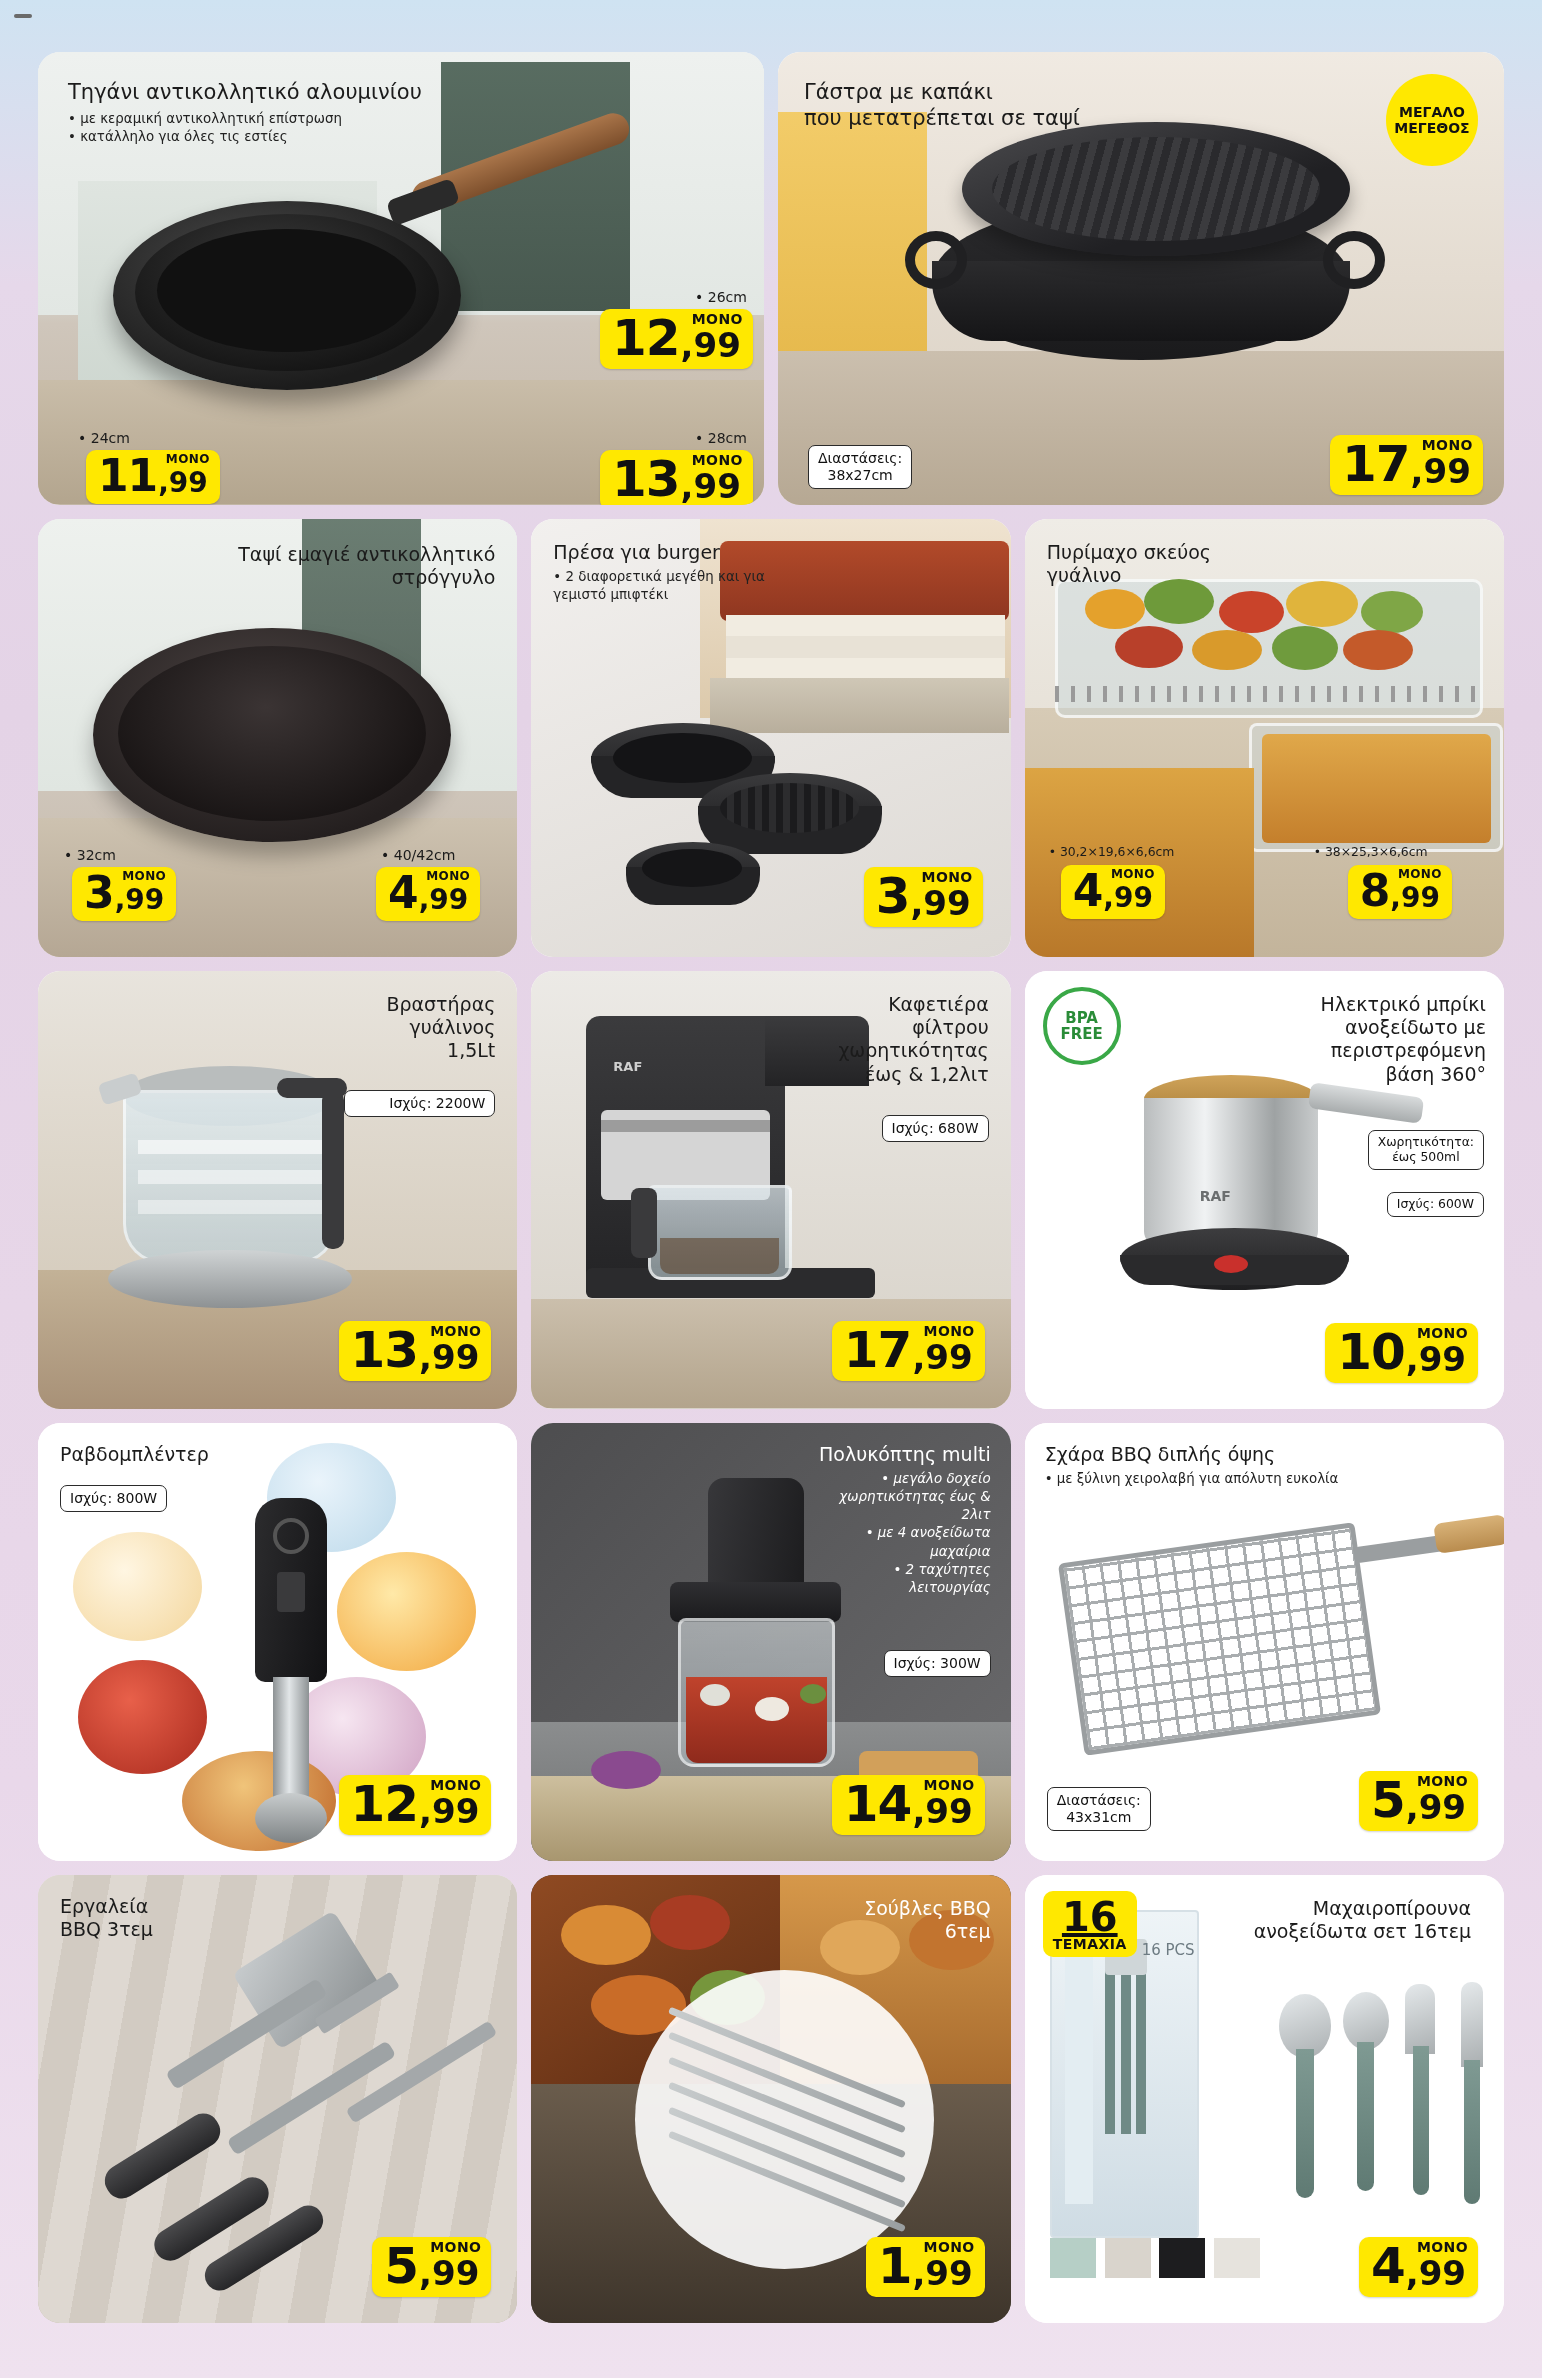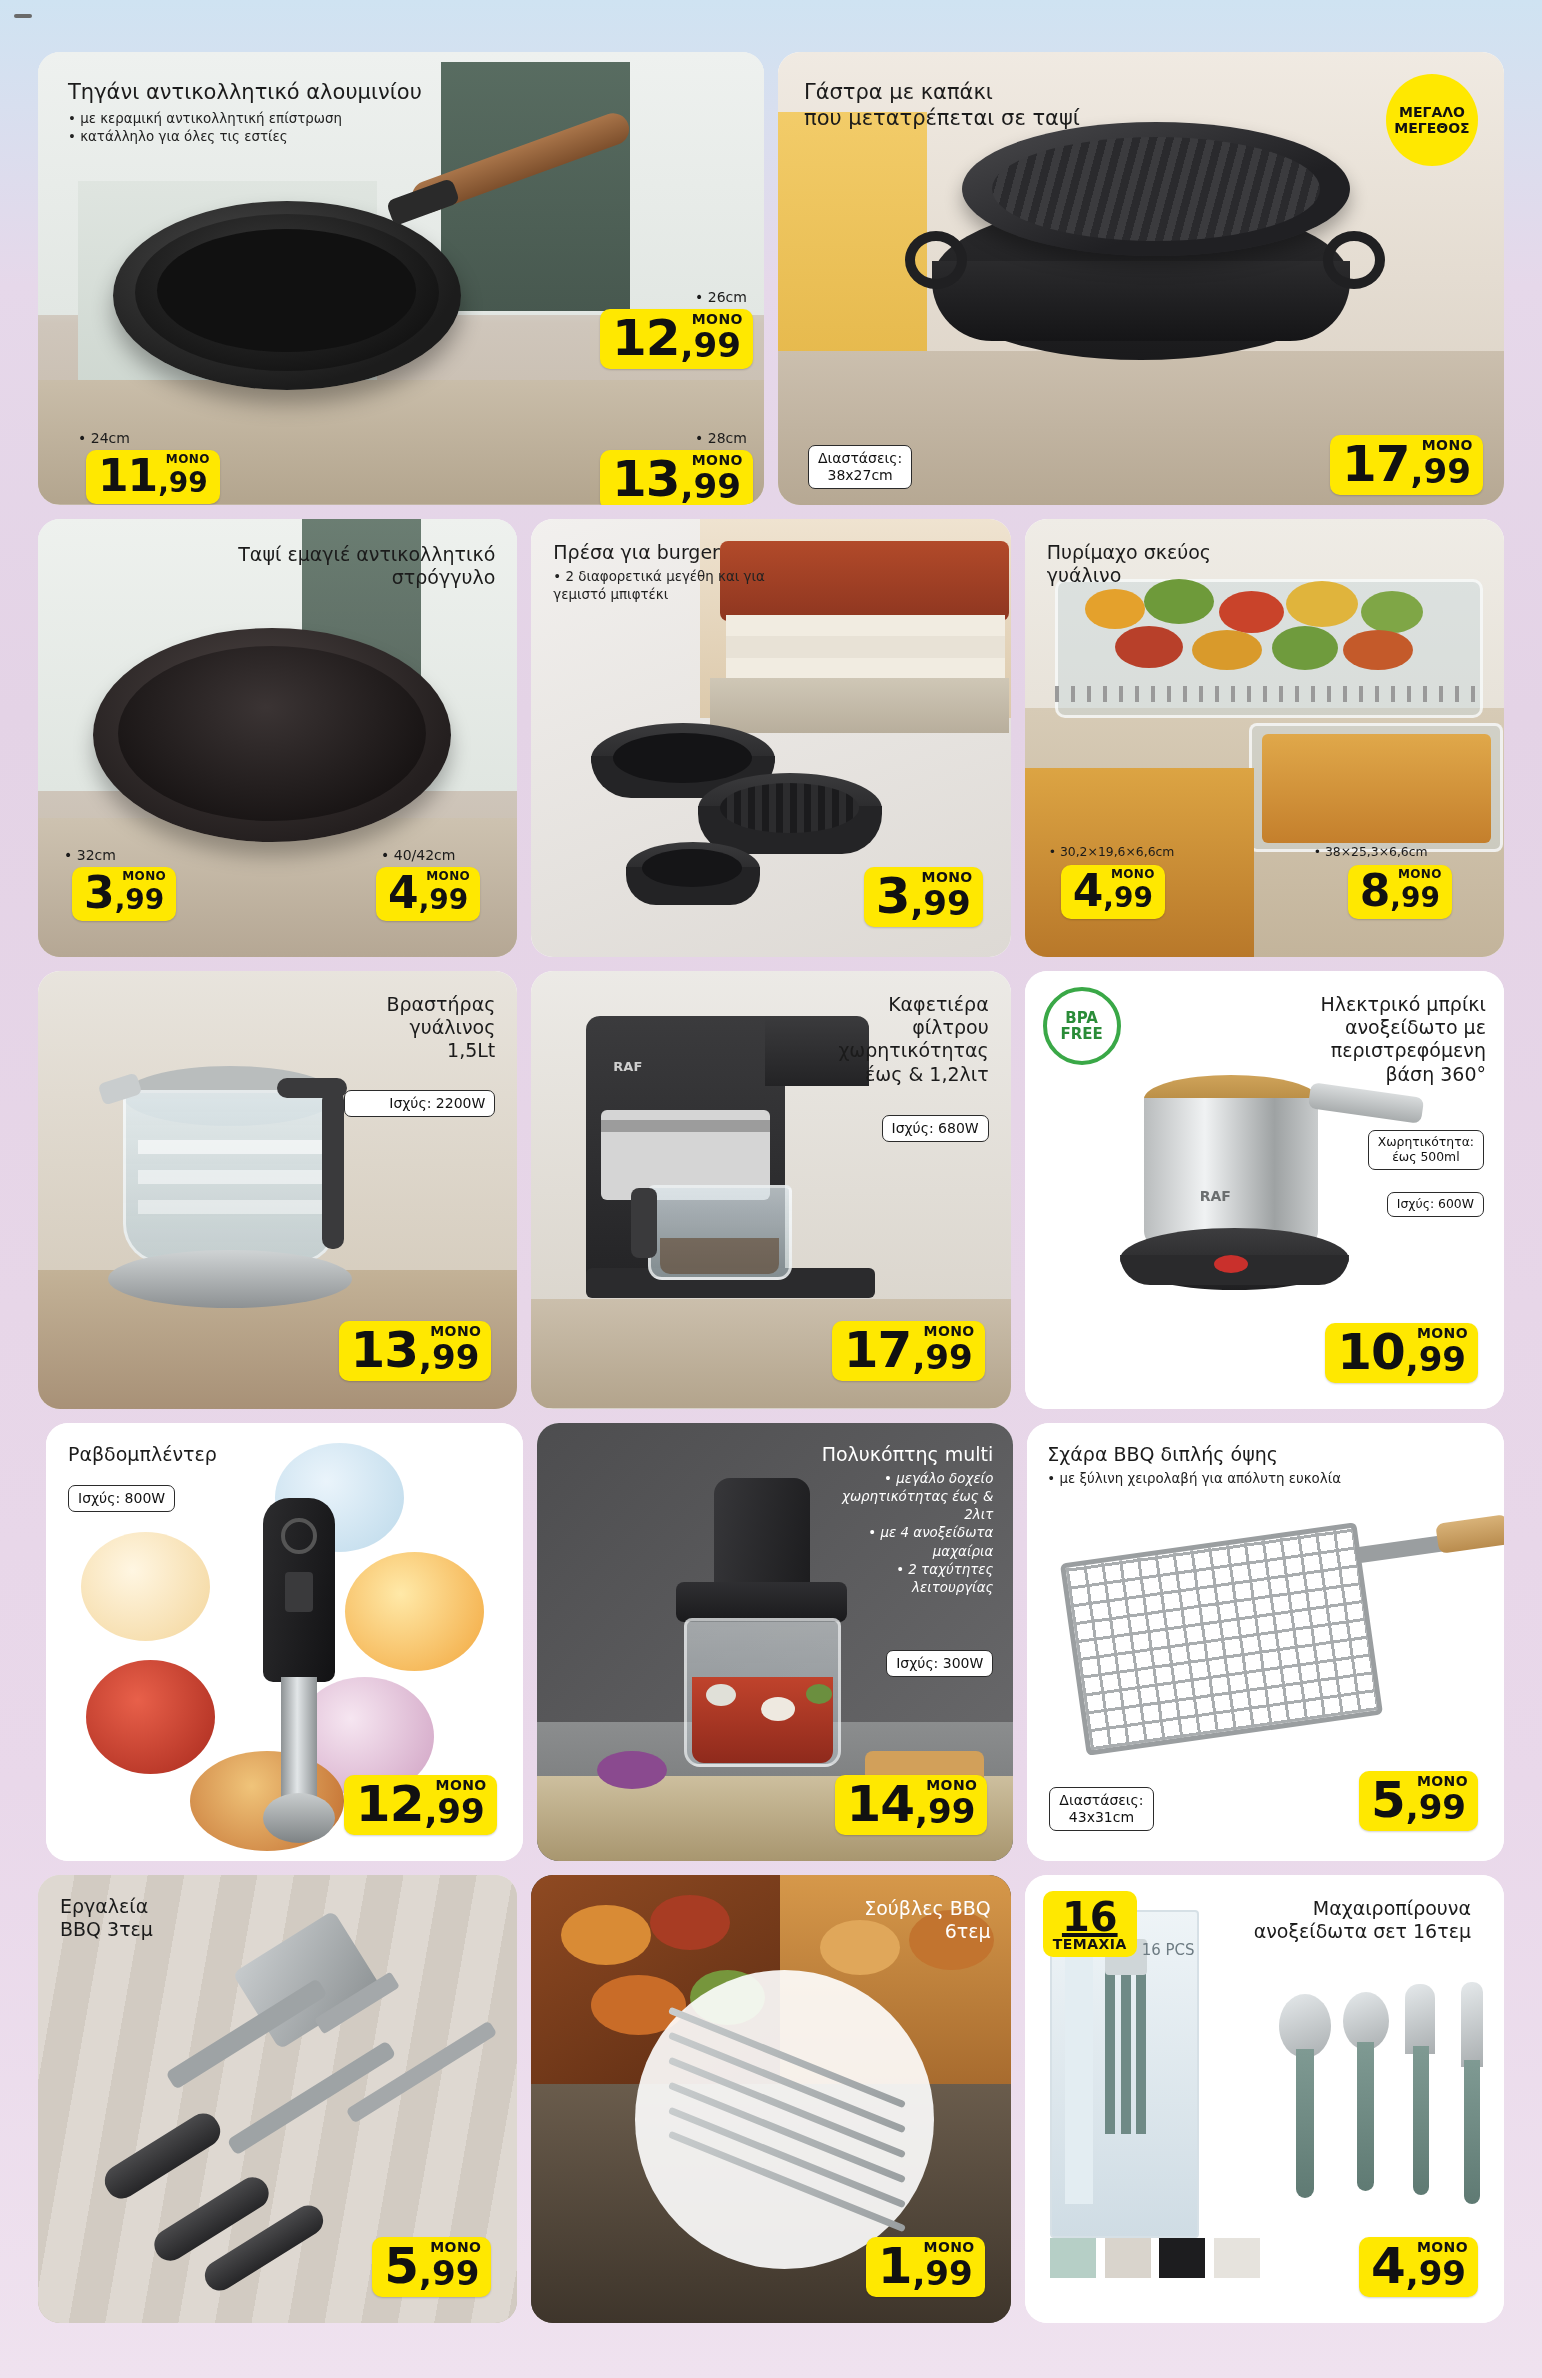--- a/index.html
+++ b/index.html
@@ -454,21 +454,21 @@
         <span class="mono">MONO</span>
         <span class="pad"></span>
         <span class="whole">10</span>
         <span class="frac">,99</span>
       </div>
     </div>
   </div>
 
   <div class="row" style="height:438px;">
 
-    <div class="card" style="width:490px;margin-left:8px;">
+    <div class="card" style="width:490px;">
       <div class="photo">
         <div class="rrect" style="left:0;top:0;width:100%;height:100%;background:#fff;"></div>
         <div class="ell" style="left:229px;top:20px;width:129px;height:109px;background:radial-gradient(circle at 40% 35%,#eaf4fb,#bcd9ea);"></div>
         <div class="ell" style="left:35px;top:109px;width:129px;height:109px;background:radial-gradient(circle at 40% 35%,#fff6e2,#f3d59a);"></div>
         <div class="ell" style="left:299px;top:129px;width:139px;height:119px;background:radial-gradient(circle at 40% 35%,#ffe9a8,#f2a63c);"></div>
         <div class="ell" style="left:40px;top:237px;width:129px;height:114px;background:radial-gradient(circle at 40% 35%,#e8604a,#a92a1d);"></div>
         <div class="ell" style="left:249px;top:254px;width:139px;height:119px;background:radial-gradient(circle at 40% 35%,#f6e6f1,#cfa0c2);"></div>
         <div class="ell" style="left:144px;top:328px;width:154px;height:100px;background:radial-gradient(circle at 40% 35%,#f0c47a,#c06a2c);"></div>
 
         <div class="rrect" style="left:217px;top:75px;width:72px;height:184px;background:linear-gradient(100deg,#2c2c2e,#121214);border-radius:26px 26px 10px 10px;"></div>

